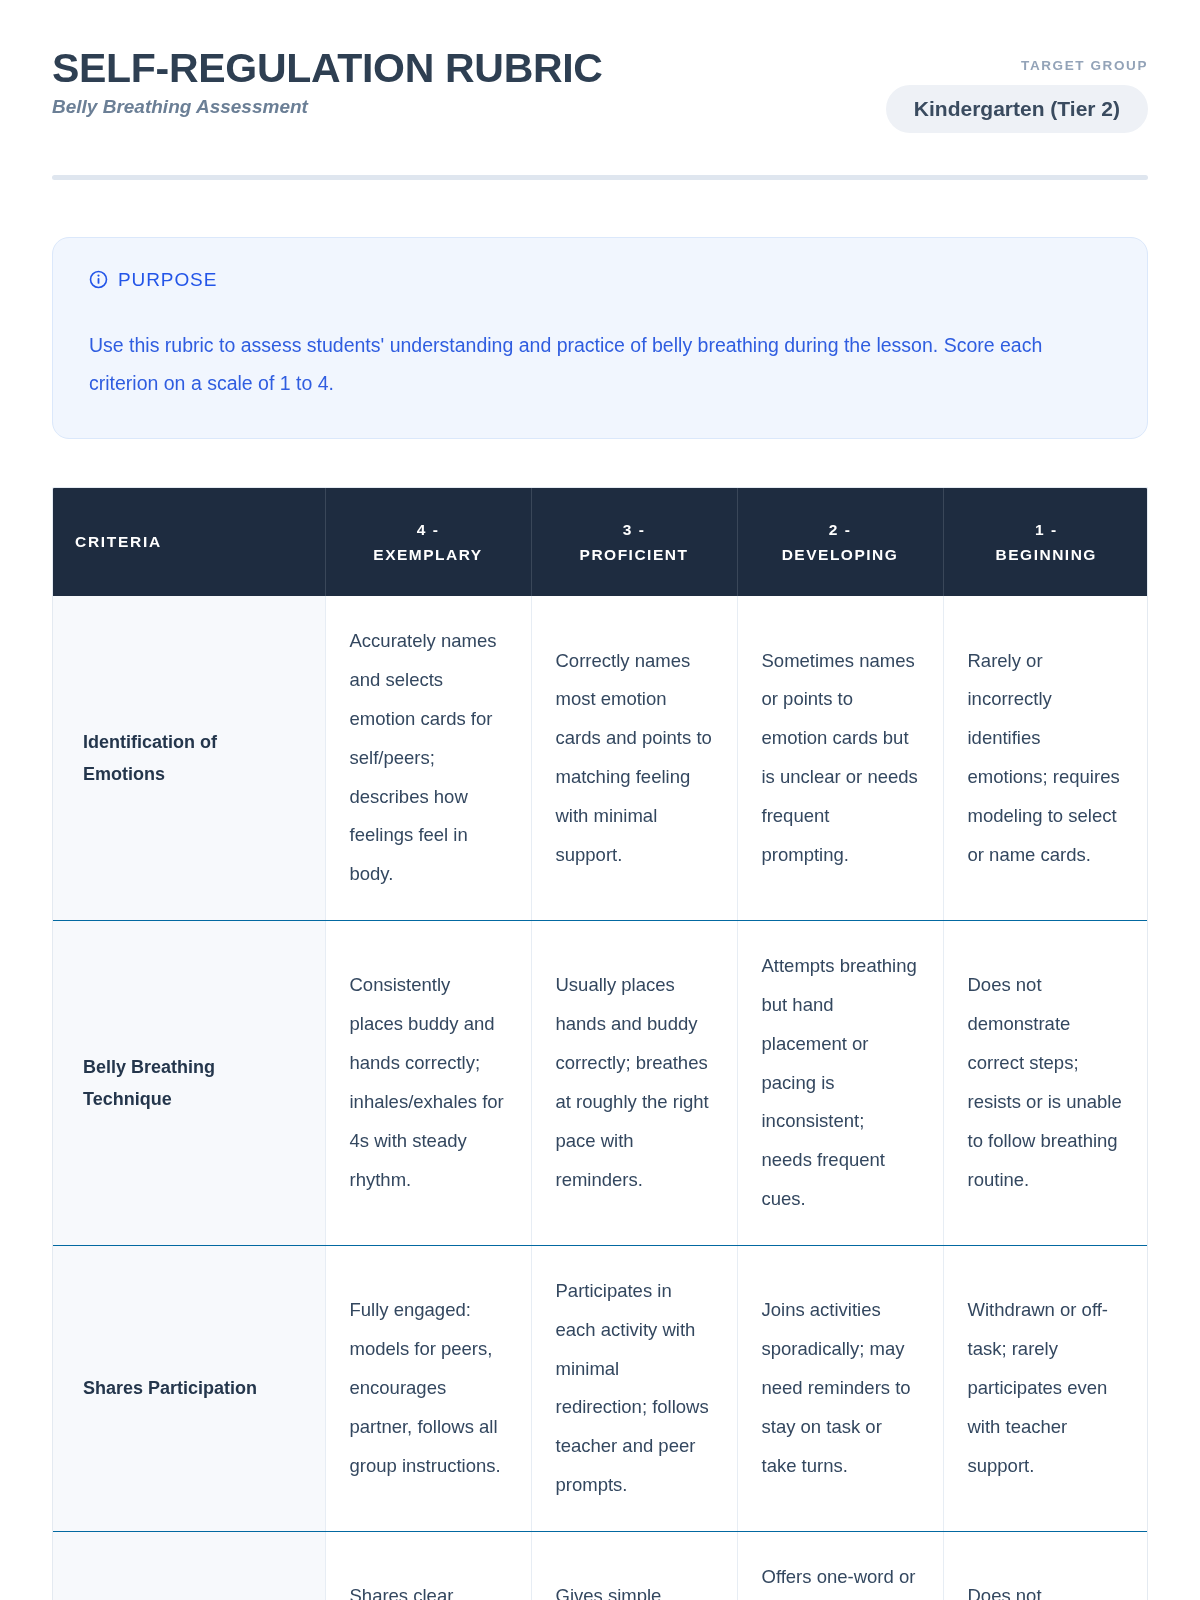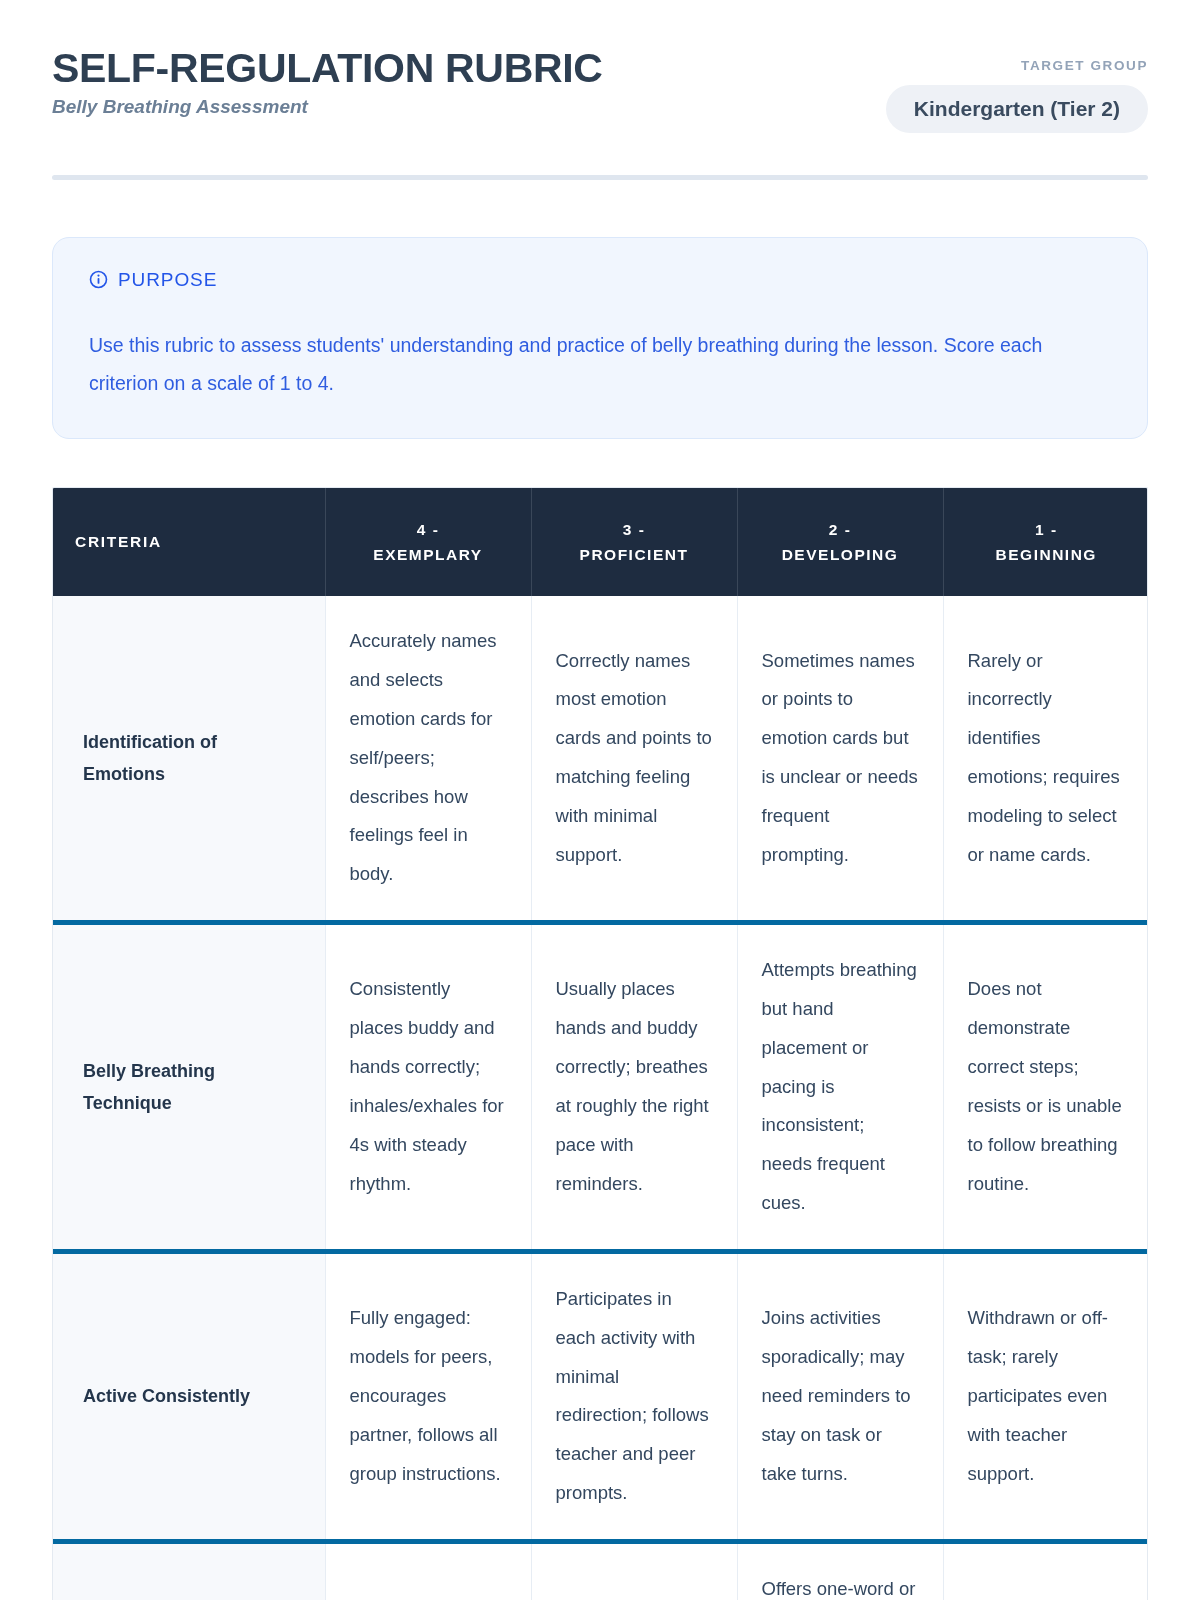--- a/index.html
+++ b/index.html
@@ -151,21 +151,21 @@
     text-align: center;
     font-size: 15.5px;
     font-weight: 700;
     letter-spacing: 1.5px;
     line-height: 1.65;
   }
   .th-level .lvl-num { display: block; }
   .th-level .lvl-name { display: block; }
 
   tbody td {
-    border-bottom: 5px solid #0369a1;
+    border-bottom: 1px solid #0369a1;
     border-right: 1px solid #e7edf4;
     background: #ffffff;
     padding: 26px 24px;
     font-size: 18.5px;
     line-height: 2.1;
     color: #33475f;
   }
   tbody td:last-child { border-right: none; }
   td.criteria-cell {
     background: #f7f9fc;
@@ -249,21 +249,21 @@
           <td>Rarely or incorrectly identifies emotions; requires modeling to select or name cards.</td>
         </tr>
         <tr>
           <td class="criteria-cell">Belly Breathing Technique</td>
           <td>Consistently places buddy and hands correctly; inhales/exhales for 4s with steady rhythm.</td>
           <td>Usually places hands and buddy correctly; breathes at roughly the right pace with reminders.</td>
           <td>Attempts breathing but hand placement or pacing is inconsistent; needs frequent cues.</td>
           <td>Does not demonstrate correct steps; resists or is unable to follow breathing routine.</td>
         </tr>
         <tr>
-          <td class="criteria-cell">Active Consistently</td>
+          <td class="criteria-cell">Shares Participation</td>
           <td>Fully engaged: models for peers, encourages partner, follows all group instructions.</td>
           <td>Participates in each activity with minimal redirection; follows teacher and peer prompts.</td>
           <td>Joins activities sporadically; may need reminders to stay on task or take turns.</td>
           <td>Withdrawn or off-task; rarely participates even with teacher support.</td>
         </tr>
         <tr>
           <td class="criteria-cell"></td>
           <td>Shares clear</td>
           <td>Gives simple</td>
           <td>Offers one-word or partial</td>

